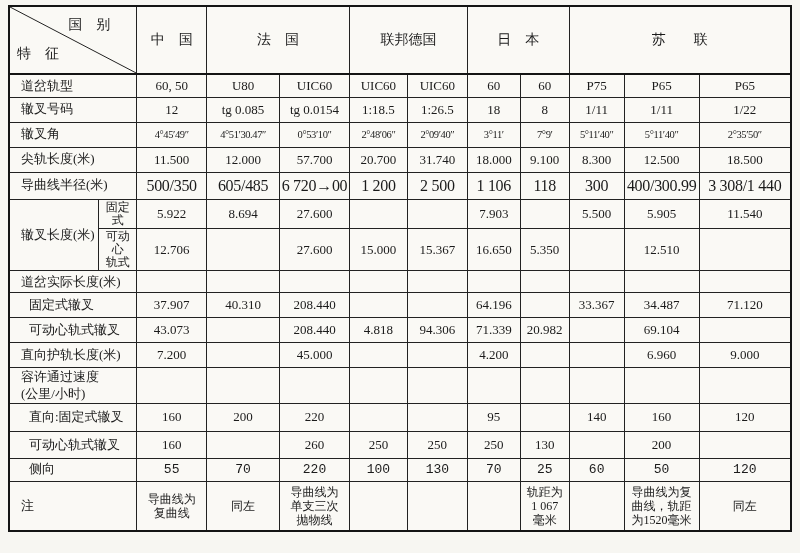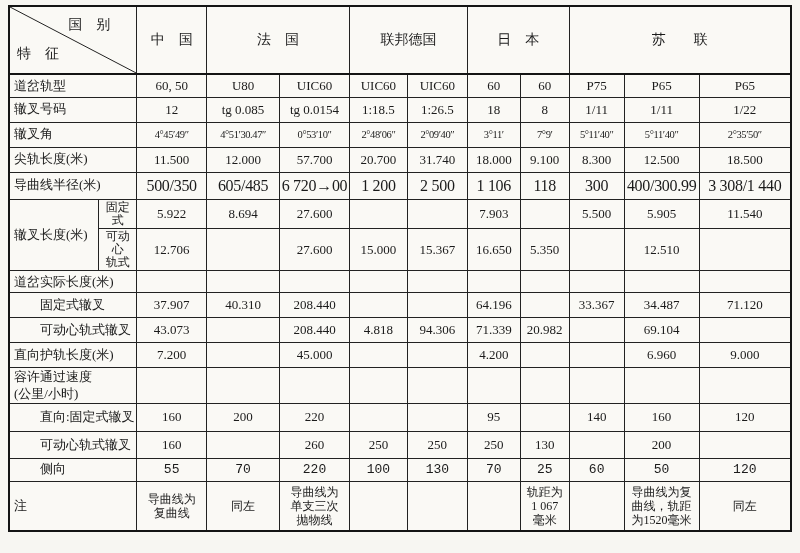--- a/index.html
+++ b/index.html
@@ -23,22 +23,22 @@
     border: 1px solid #222;
     font-size: 13px; font-weight: normal;
     vertical-align: middle;
     white-space: pre-line;
     overflow: hidden;
     padding: 1px 1px;
   }
   thead th { border-bottom: 2px solid #141414; font-size: 14px; }
   thead tr { height: 62px; }
   td.val { text-align: center; }
-  td.lbl { text-align: left; padding-left: 4px; line-height: 1.25; }
-  td.lbl.ind { padding-left: 30px; }
+  td.lbl { text-align: left; padding-left: 11px; line-height: 1.25; }
+  td.lbl.ind { padding-left: 19px; }
   td.sub { text-align: center; font-size: 12px; line-height: 1.1; }
   tr.angles td.val { font-size: 10.5px; letter-spacing: -0.4px; }
   tr.radius td.val { font-size: 16px; letter-spacing: -0.3px; }
   tr.notes td.val { font-size: 12px; line-height: 1.2; text-align: center; }
   .diag { position: relative; }
   .diag svg { position: absolute; left: 0; top: 0; width: 100%; height: 100%; }
   .diag-top { position: absolute; top: 9px; right: 26px; font-size: 14px; }
   .diag-bottom { position: absolute; bottom: 10px; left: 7px; font-size: 14px; }
 </style>
 </head>

